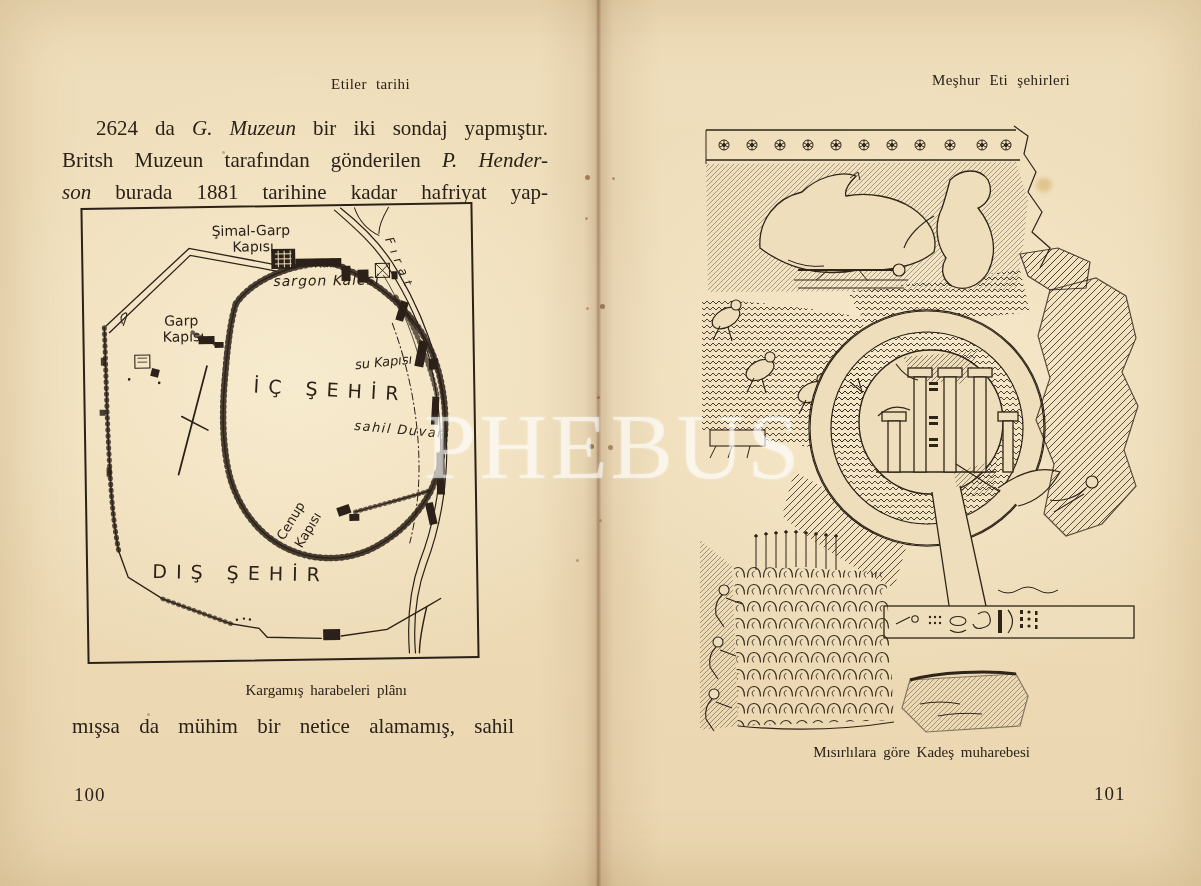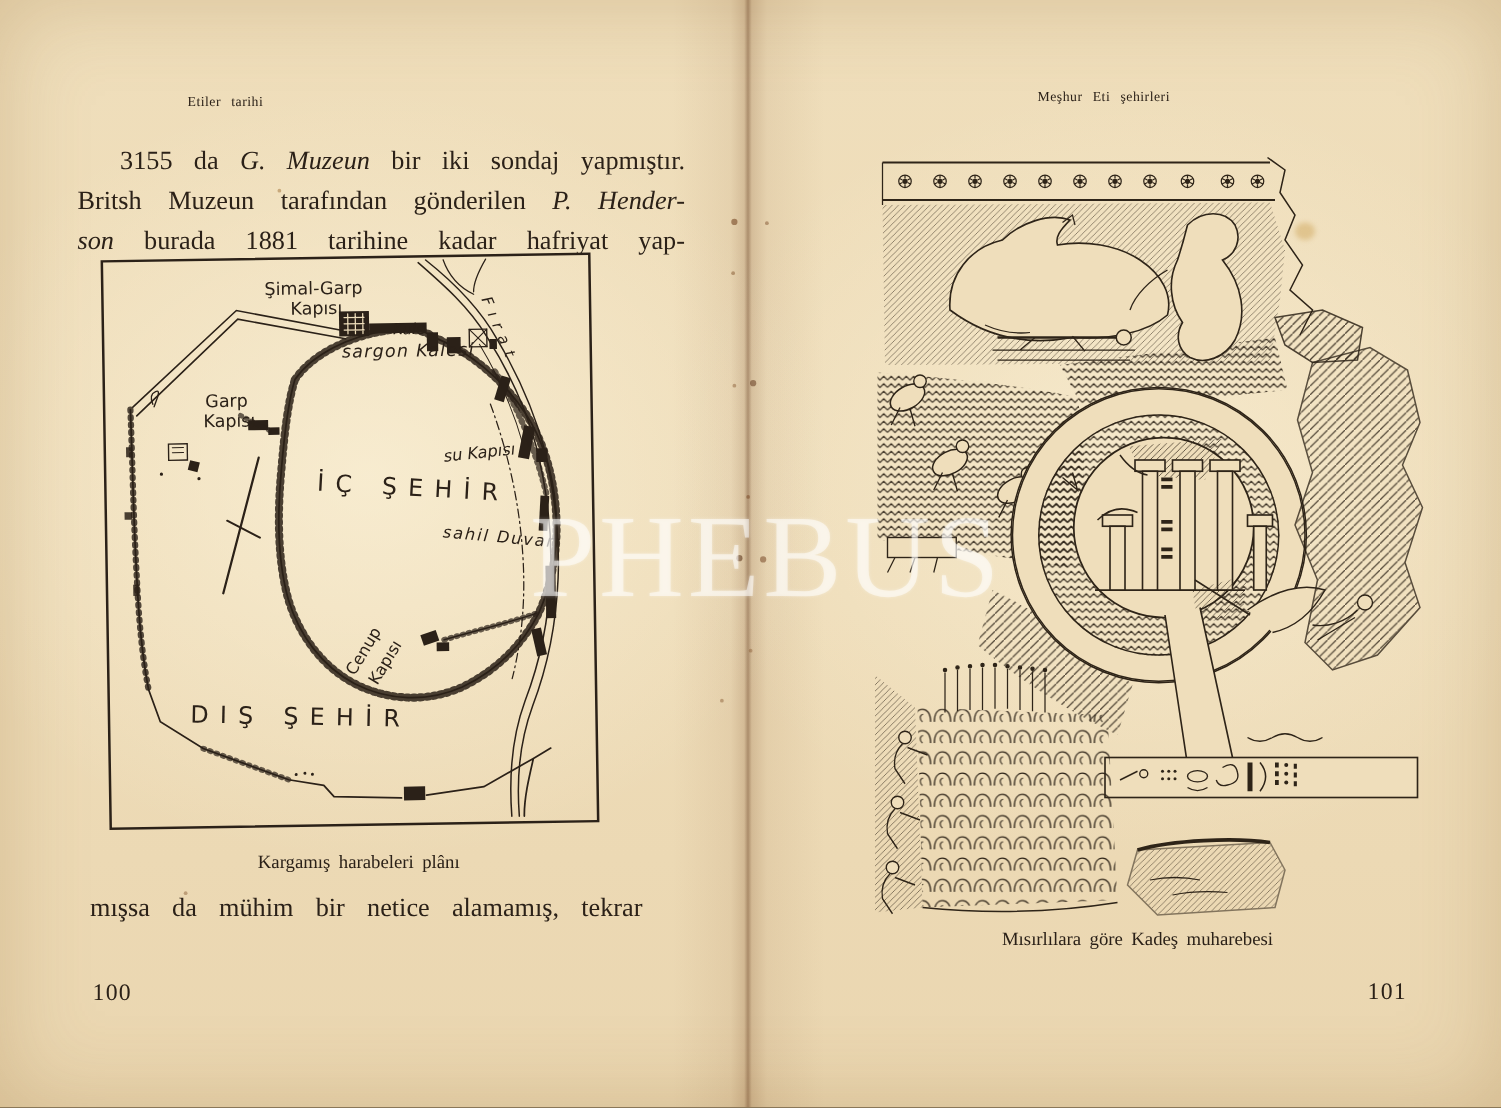--- a/index.html
+++ b/index.html
@@ -10,25 +10,25 @@
       radial-gradient(ellipse 520px 430px at 295px 380px, rgba(255,248,226,.55), rgba(255,248,226,0) 72%),
       radial-gradient(ellipse 520px 430px at 905px 380px, rgba(255,248,226,.45), rgba(255,248,226,0) 72%),
       linear-gradient(180deg,#efdebb 0%,#eedcb8 55%,#ead6b0 100%);
     box-shadow:inset 0 0 70px rgba(150,110,55,.28);
   }
   .gutter{position:absolute;left:538px;top:0;width:122px;height:886px;pointer-events:none;
     background:linear-gradient(90deg, rgba(120,70,30,0) 0%, rgba(120,70,30,.08) 38%,
       rgba(110,60,22,.20) 47%, rgba(90,45,15,.45) 49.5%, rgba(110,60,22,.20) 52%,
       rgba(120,70,30,.08) 62%, rgba(120,70,30,0) 100%);}
   .abs{position:absolute;}
-  .hdr{font-size:11px;text-align:left;word-spacing:5px;letter-spacing:.4px;}
+  .hdr{font-size:15px;text-align:right;word-spacing:5px;letter-spacing:.4px;}
   .pline{font-size:21px;line-height:32px;text-align:justify;text-align-last:justify;white-space:nowrap;}
   .pline i{font-family:"Liberation Serif",serif;}
   .pb .pline{line-height:37px;}
-  .cap{font-size:15px;text-align:center;word-spacing:3px;}
+  .cap{font-size:15px;text-align:right;word-spacing:3px;}
   .pnum{font-size:19px;letter-spacing:1px;font-family:Liberation Serif, serif;}
   .mapbox{left:84px;top:205px;width:388px;height:452px;border:2.5px solid #2b2118;
     transform:rotate(-0.9deg);transform-origin:50% 50%;}
   .mapbox svg,.illo svg{display:block;width:100%;height:100%;}
   .mapsvg text{font-family:"DejaVu Sans","Liberation Sans",sans-serif;fill:#2b2118;}
   .illo{left:698px;top:120px;width:445px;height:618px;}
   .wm{left:424px;top:392px;font-size:94px;letter-spacing:3px;font-weight:400;
     color:rgba(255,255,255,.52);text-shadow:0 0 3px rgba(255,255,255,.35);
     font-family:"Liberation Serif",serif;pointer-events:none;z-index:9;text-align:center;}
   .spots{left:0;top:0;width:3px;height:3px;border-radius:50%;background:transparent;pointer-events:none;
@@ -43,21 +43,21 @@
     background:rgba(198,150,62,.38);filter:blur(2px);pointer-events:none;}
 </style>
 </head>
 <body>
 
 <div class="sheet">
 
   <div class="abs hdr" style="left:150px;top:76px;width:260px;">Etiler tarihi</div>
 
   <div class="abs" style="left:62px;top:112px;width:486px;">
-    <div class="pline" style="padding-left:34px;"><span>3155 da </span><i>G. Muzeun</i><span> bir iki sondaj yapmıştır.</span></div>
+    <div class="pline" style="padding-left:34px;"><span>2624 da </span><i>G. Muzeun</i><span> bir iki sondaj yapmıştır.</span></div>
     <div class="pline"><span>Britsh Muzeun tarafından gönderilen </span><i>P. Hender-</i></div>
     <div class="pline"><i>son</i><span> burada 1881 tarihine kadar hafriyat yap-</span></div>
   </div>
 
   <div class="abs mapbox">
     <svg class="mapsvg" viewBox="0 0 388 452">
       <g stroke="#2b2118" fill="none" stroke-linecap="round">
 
         <g>
           <path d="M252,4 C272,22 292,40 306,64 C322,90 336,120 344,152 C352,186 356,222 354,256 C352,292 344,326 332,356 C322,382 318,414 320,448" stroke-width="1.2"></path>
@@ -140,21 +140,21 @@
         <text transform="translate(214,342) rotate(-58)" font-size="13">Kapısı</text>
         <text x="64" y="369" font-size="19" letter-spacing="9" transform="rotate(2 64 369)">DIŞ ŞEHİR</text>
         <text transform="translate(302,34) rotate(68)" font-size="12" font-style="italic" letter-spacing="6">Fırat</text>
       </g>
     </svg>
   </div>
 
   <div class="abs cap" style="left:167px;top:682px;width:240px;">Kargamış harabeleri plânı</div>
 
   <div class="abs pb" style="left:72px;top:708px;width:442px;">
-    <div class="pline">mışsa da mühim bir netice alamamış, tekrar</div>
+    <div class="pline">mışsa da mühim bir netice alamamış, sahil</div>
   </div>
 
   <div class="abs pnum" style="left:74px;top:784px;">100</div>
 
   <div class="abs hdr" style="left:830px;top:72px;width:240px;">Meşhur Eti şehirleri</div>
 
   <div class="abs illo">
     <svg viewBox="0 0 445 618">
       <defs>
         <pattern id="pw" width="12" height="6" patternUnits="userSpaceOnUse">

